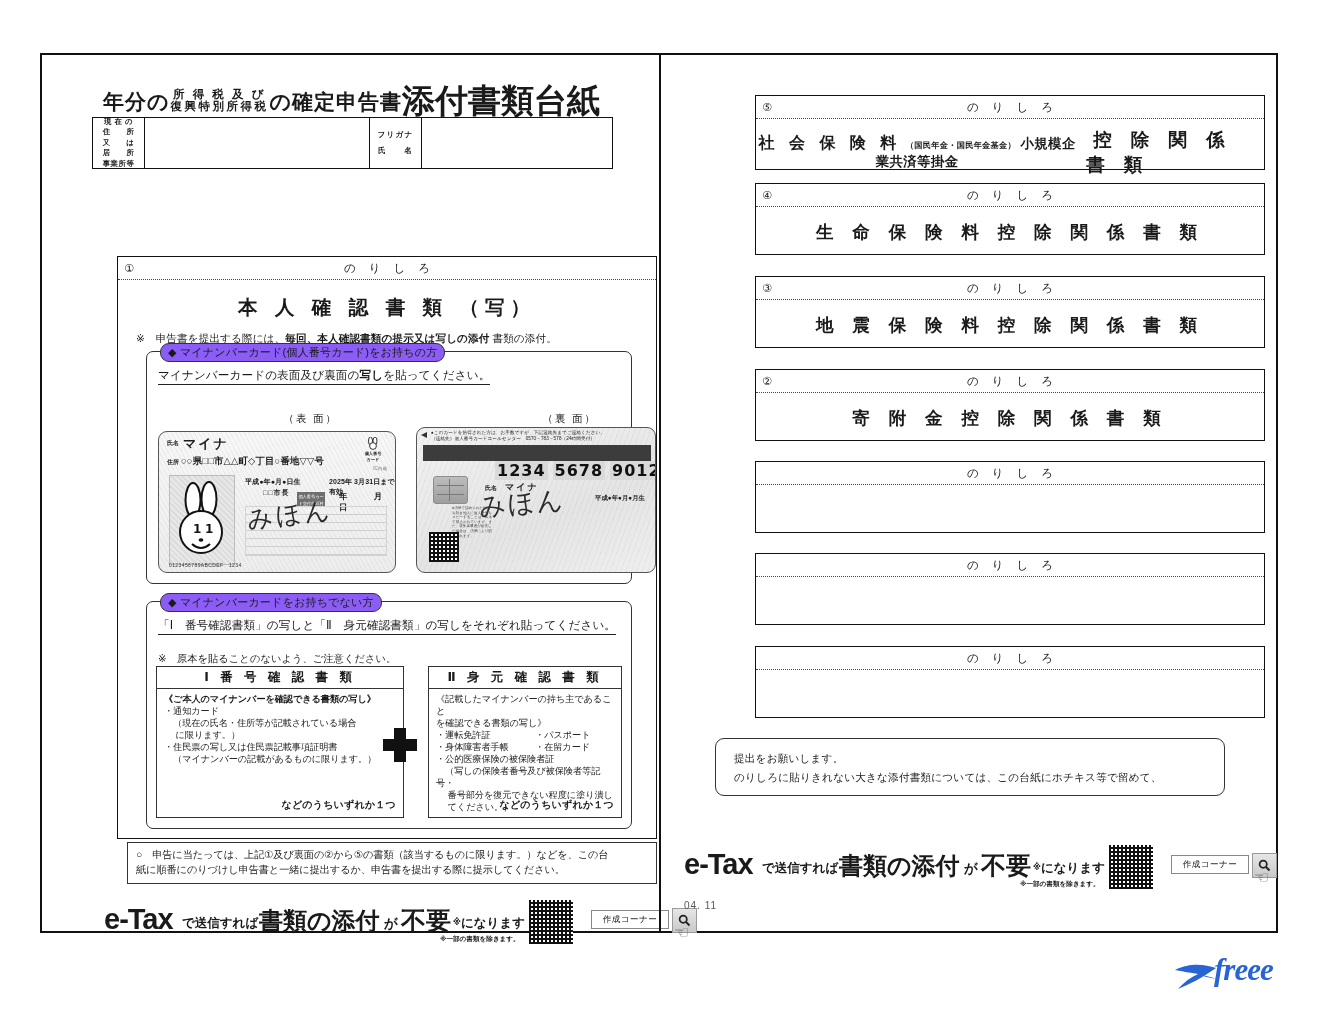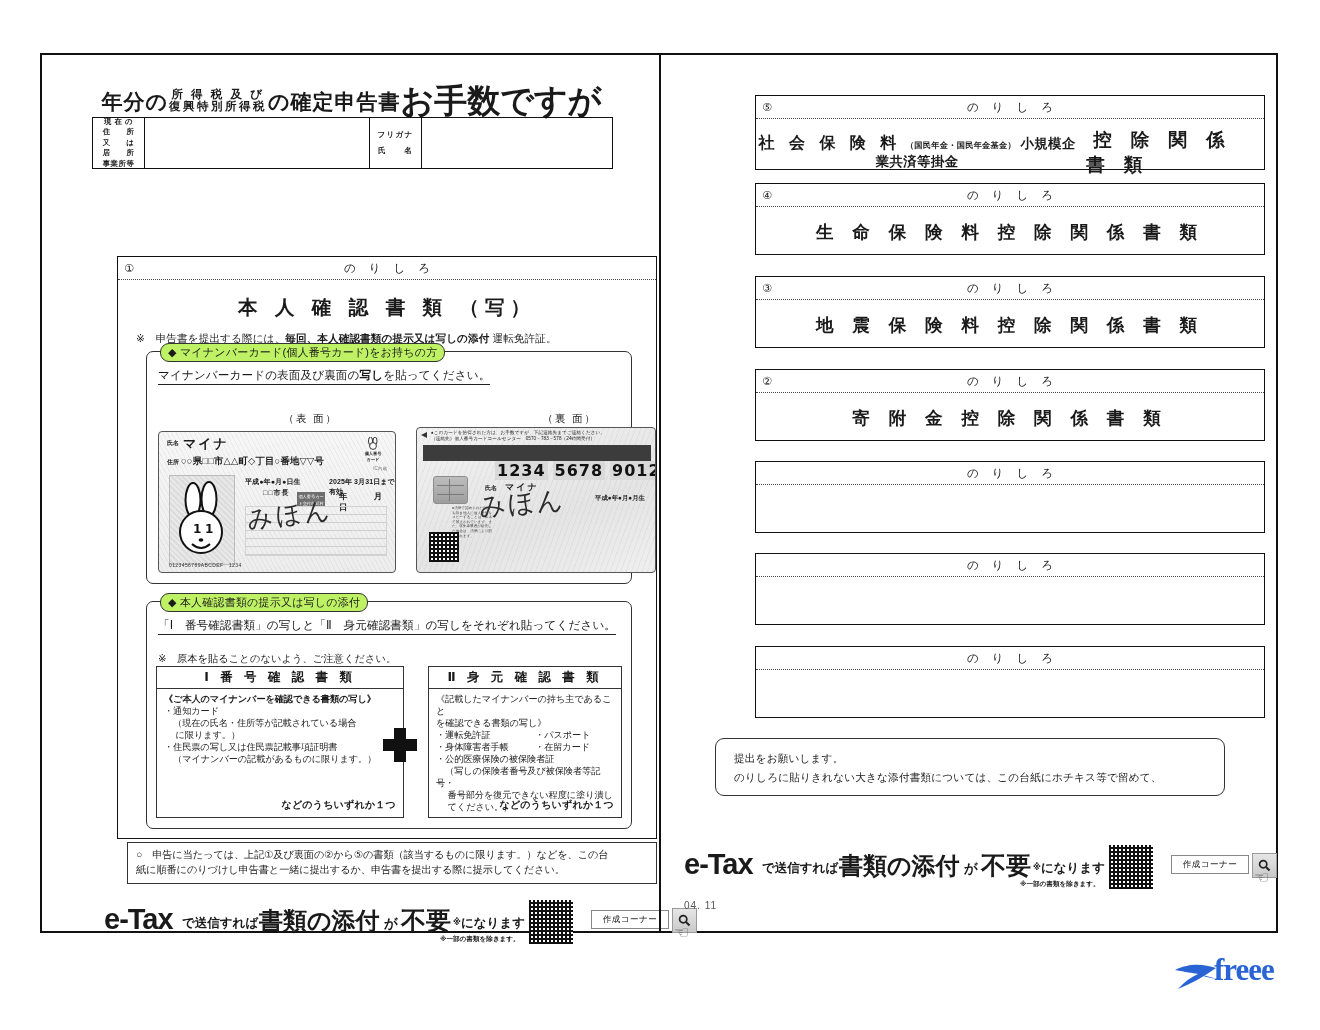--- a/index.html
+++ b/index.html
@@ -74,42 +74,42 @@
   .s1-note{
     font-size:10.6px;margin:11px 0 0 18px;letter-spacing:.1px;line-height:1.3;
   }
   .s1-note b{font-weight:800;}
 
   
   .panel{
     position:absolute;border:1.1px solid #333;border-radius:7px;box-sizing:border-box;
   }
   .panel-legend{
-    position:absolute;top:-9px;left:13px;background:#bef264;padding:0 7px;
+    position:absolute;top:-9px;left:13px;background:#8b5cf6;padding:0 7px;
     border:1px solid #333;border-radius:9px;font-size:11px;font-weight:500;
     letter-spacing:.2px;white-space:nowrap;line-height:16px;height:17px;
   }
   #panelA{left:104px;top:296px;width:486px;height:233px;}
   #panelB{left:104px;top:546px;width:486px;height:228px;}
 
   .panel-lead{
     font-size:11.6px;margin:16px 0 0 11px;letter-spacing:.1px;
     border-bottom:1px solid #222;display:inline-block;padding-bottom:1px;
   }
   .panel-lead b{font-weight:800;}
   .panel-sub{font-size:10.2px;margin:17px 0 0 11px;letter-spacing:.1px;}
 
   
   .card-caption{
     position:absolute;font-size:10.4px;letter-spacing:2px;text-align:right;width:130px;
   }
 
   
   .mncard{
-    position:absolute;border:1px solid #555;border-radius:4px;box-sizing:border-box;
+    position:absolute;border:1px solid #555;border-radius:9px;box-sizing:border-box;
     overflow:hidden;
   }
   #card-front{left:116px;top:376px;width:238px;height:142px;
     background:
       repeating-linear-gradient(62deg,rgba(0,0,0,.045) 0 1px,rgba(0,0,0,0) 1px 4px),
       linear-gradient(180deg,#f7f7f7,#ededed);
   }
   #card-back{left:374px;top:372px;width:240px;height:146px;
     background:
       repeating-linear-gradient(110deg,rgba(0,0,0,.04) 0 1px,rgba(0,0,0,0) 1px 5px),
@@ -267,33 +267,33 @@
     border:1.1px solid #333;border-radius:9px;box-sizing:border-box;
     font-size:10.6px;line-height:1.75;padding:10px 14px 0 18px;letter-spacing:.2px;
   }
   .page-no{
     position:absolute;left:684px;top:900px;font-size:10px;color:#555;letter-spacing:1px;
   }
 
   
   .freee{position:absolute;left:1172px;top:952px;width:120px;height:42px;}
   .freee-txt{
-    position:absolute;left:42px;top:0px;font-size:31px;font-weight:600;
+    position:absolute;left:42px;top:0px;font-size:31px;font-style:italic;font-weight:600;
     color:#2864d4;font-family:"Liberation Serif",serif;letter-spacing:-1px;
   }
 </style>
 </head>
 <body>
 
 <div class="page-sheet">
 
   <div class="col col-left">
 
     <div class="doc-title">
-      <span class="tw-normal">年分の</span><span class="tw-stack"><span>所 得 税 及 び</span><span>復興特別所得税</span></span><span class="tw-normal">の確定申告書</span><span class="tw-big">お手数ですが</span>
+      <span class="tw-normal">年分の</span><span class="tw-stack"><span>所 得 税 及 び</span><span>復興特別所得税</span></span><span class="tw-normal">の確定申告書</span><span class="tw-big">添付書類台紙</span>
     </div>
 
     <div class="addr-table">
       <div class="addr-lbl">
         <i>現 在 の</i>
         <i>住　　所</i>
         <i>又　　は</i>
         <i>居　　所</i>
         <i>事業所等</i>
       </div>
@@ -305,21 +305,21 @@
       <div class="addr-val2"></div>
     </div>
 
     <div class="nori-box" id="sec1">
       <div class="nori-head">
         <span class="nori-num">①</span>
         <span class="nori-word">のりしろ</span>
       </div>
       <div class="s1-title">本 人 確 認 書 類 （写）</div>
       <div class="s1-note">
-        <span>※　申告書を提出する際には、</span><b>毎回、本人確認書類の提示又は写しの添付</b><span> 運転免許証。</span>
+        <span>※　申告書を提出する際には、</span><b>毎回、本人確認書類の提示又は写しの添付</b><span> 書類の添付。</span>
       </div>
     </div>
 
     <div class="panel" id="panelA">
       <div class="panel-legend">◆ マイナンバーカード(個人番号カード)をお持ちの方</div>
       <div class="panel-lead"><span>マイナンバーカードの表面及び裏面の</span><b>写し</b><span>を貼ってください。</span></div>
     </div>
     <div class="card-caption" style="left:166px;top:357px;">（表 面）</div>
     <div class="card-caption" style="left:425px;top:357px;">（裏 面）</div>
 
@@ -374,21 +374,21 @@
       </div>
       <span class="cb-name-lbl">氏名</span>
       <span class="cb-name">マイナ</span>
       <span class="cb-date">平成●年●月●月生</span>
       <span class="cb-mihon">みほん</span>
       <div class="cb-fine">●法律で認められた場合を除き他人に個人番号をコピーすることは、出来て禁止されています。また、収集事業者が紛失した場合は、法律により罰せられます。</div>
       <div class="qr" id="cb-qr"></div>
     </div>
 
     <div class="panel" id="panelB">
-      <div class="panel-legend">◆ 本人確認書類の提示又は写しの添付</div>
+      <div class="panel-legend">◆ マイナンバーカードをお持ちでない方</div>
       <div class="panel-lead">「Ⅰ　番号確認書類」の写しと「Ⅱ　身元確認書類」の写しをそれぞれ貼ってください。</div>
       <div class="panel-sub">※　原本を貼ることのないよう、ご注意ください。</div>
     </div>
 
     <div class="docbox" id="docI">
       <div class="docbox-h">Ⅰ 番 号 確 認 書 類</div>
       <div class="docbox-body">
         <div><b>《ご本人のマイナンバーを確認できる書類の写し》</b></div>
         <div>・通知カード</div>
         <div>　（現在の氏名・住所等が記載されている場合</div>

